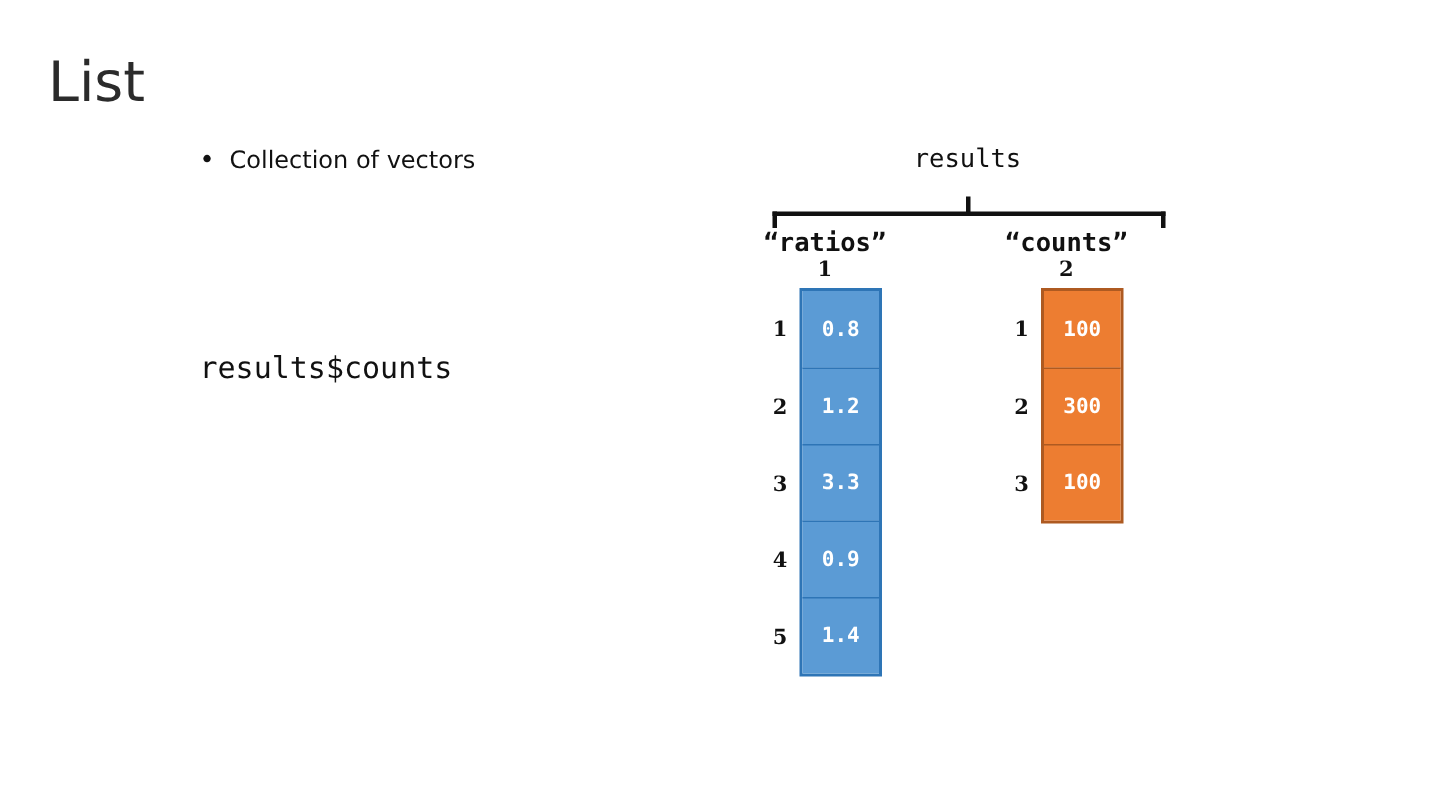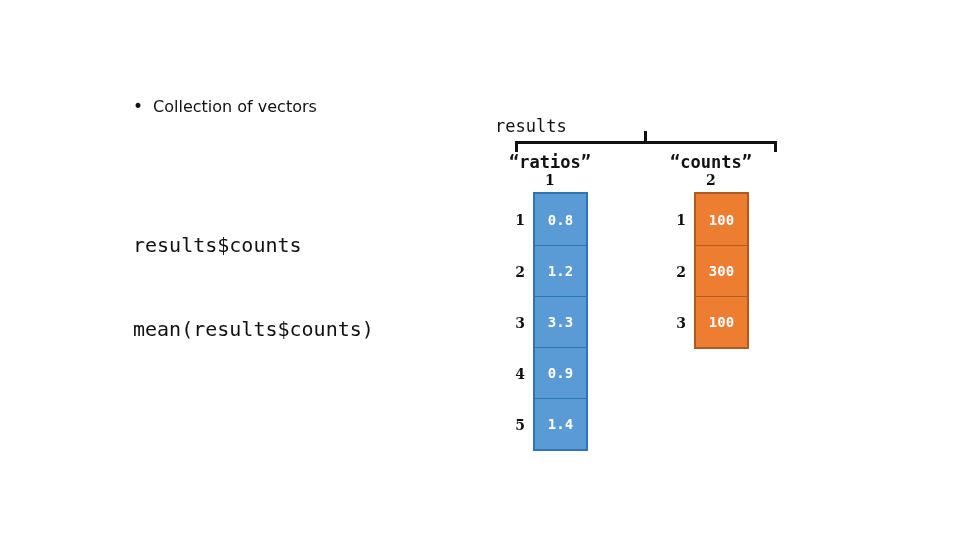--- a/index.html
+++ b/index.html
@@ -59,43 +59,43 @@
 
   .code-block {
     position: absolute;
     left: 133px;
     top: 175px;
     font-family: "DejaVu Sans Mono", monospace;
     font-size: 20px;
     line-height: 28px;
     color: #111111;
     white-space: pre;
+    text-align: right;
   }
   .code-line { display: block; }
 
   
   .diagram {
     position: absolute;
     left: 495px;
     top: 90px;
     width: 320px;
     height: 380px;
   }
 
   .results-label {
     position: absolute;
     left: 0px;
     top: 6px;
     width: 300px;
-    text-align: left;
+    text-align: center;
     font-family: "DejaVu Sans Mono", monospace;
     font-size: 17px;
     color: #111111;
     white-space: pre;
-    margin-top: 20px;
   }
 
   
   .bracket {
     position: absolute;
     left: 20px;
     top: 45px;
     width: 262px;
     height: 14px;
   }
@@ -205,29 +205,29 @@
     font-family: "DejaVu Serif", serif;
     font-size: 14px;
     color: #111111;
   }
 </style>
 </head>
 <body>
 
 <div class="slide">
 
+  <div class="slide-title">List</div>
 
   <div class="bullet-row">
     <span class="bullet-mark">•</span>
     <span class="bullet-text">Collection of vectors</span>
   </div>
 
   <div class="code-block">
     <span class="code-line">results$counts</span>
-    <span class="code-line">mean(results$counts)</span>
   </div>
 
   <div class="diagram">
 
     <div class="results-label">results</div>
 
     <div class="bracket">
       <div class="bracket-stem"></div>
       <div class="bracket-bar"></div>
       <div class="bracket-tick-left"></div>

